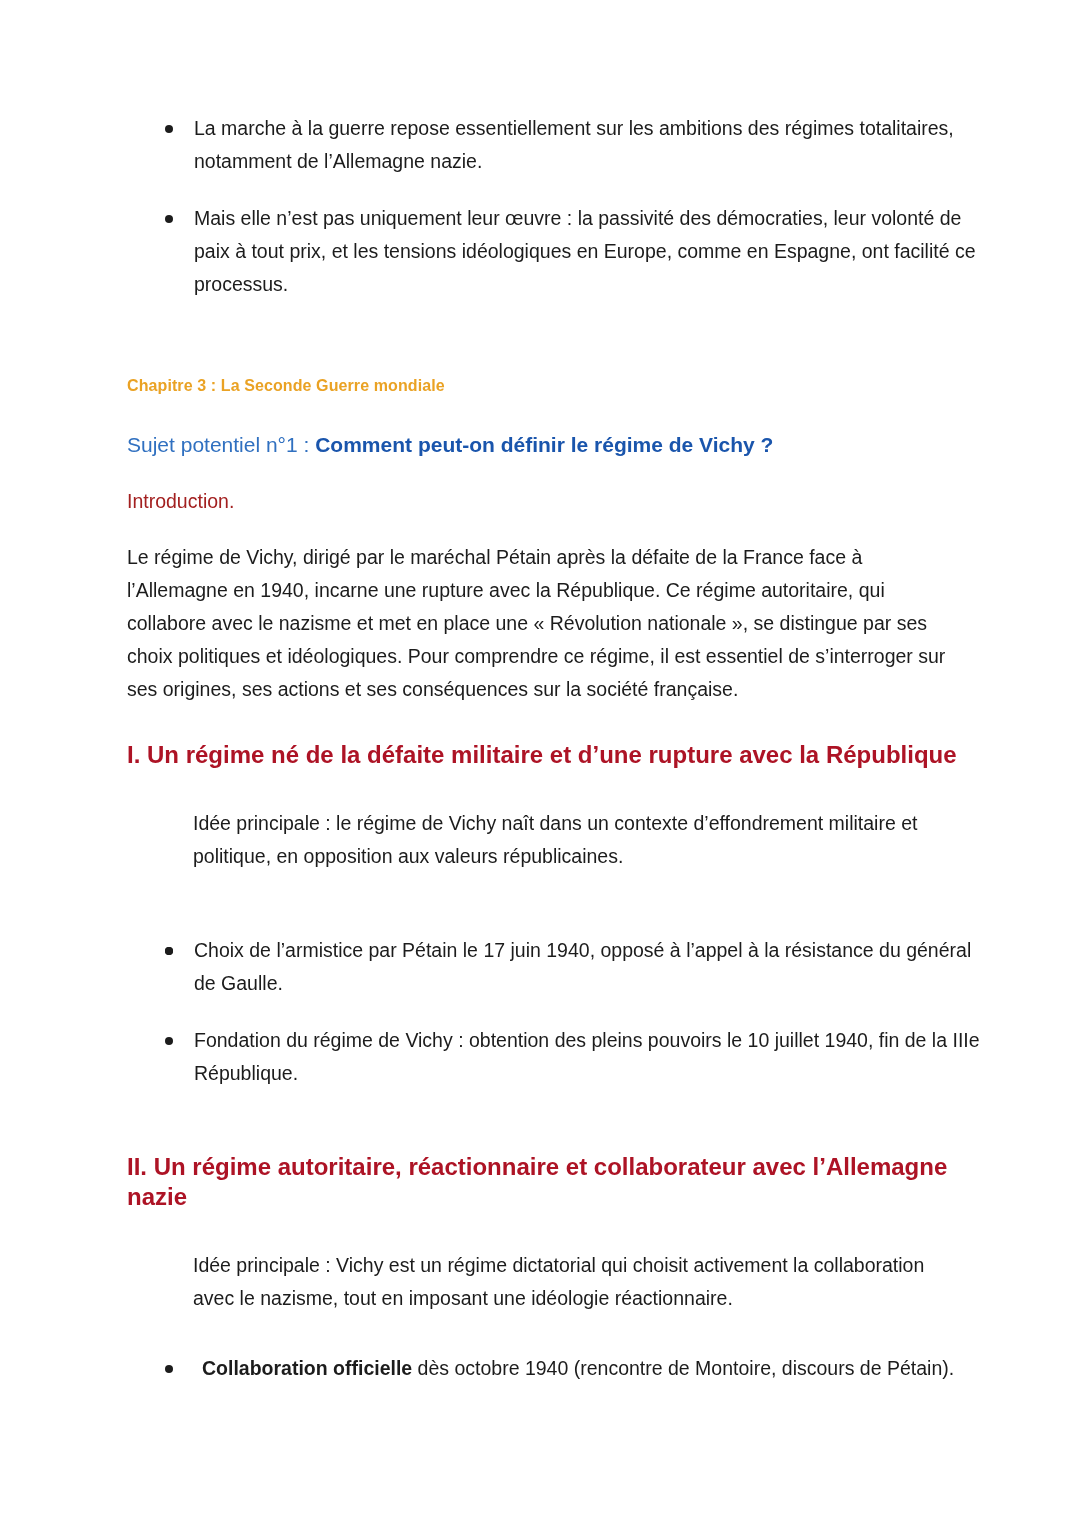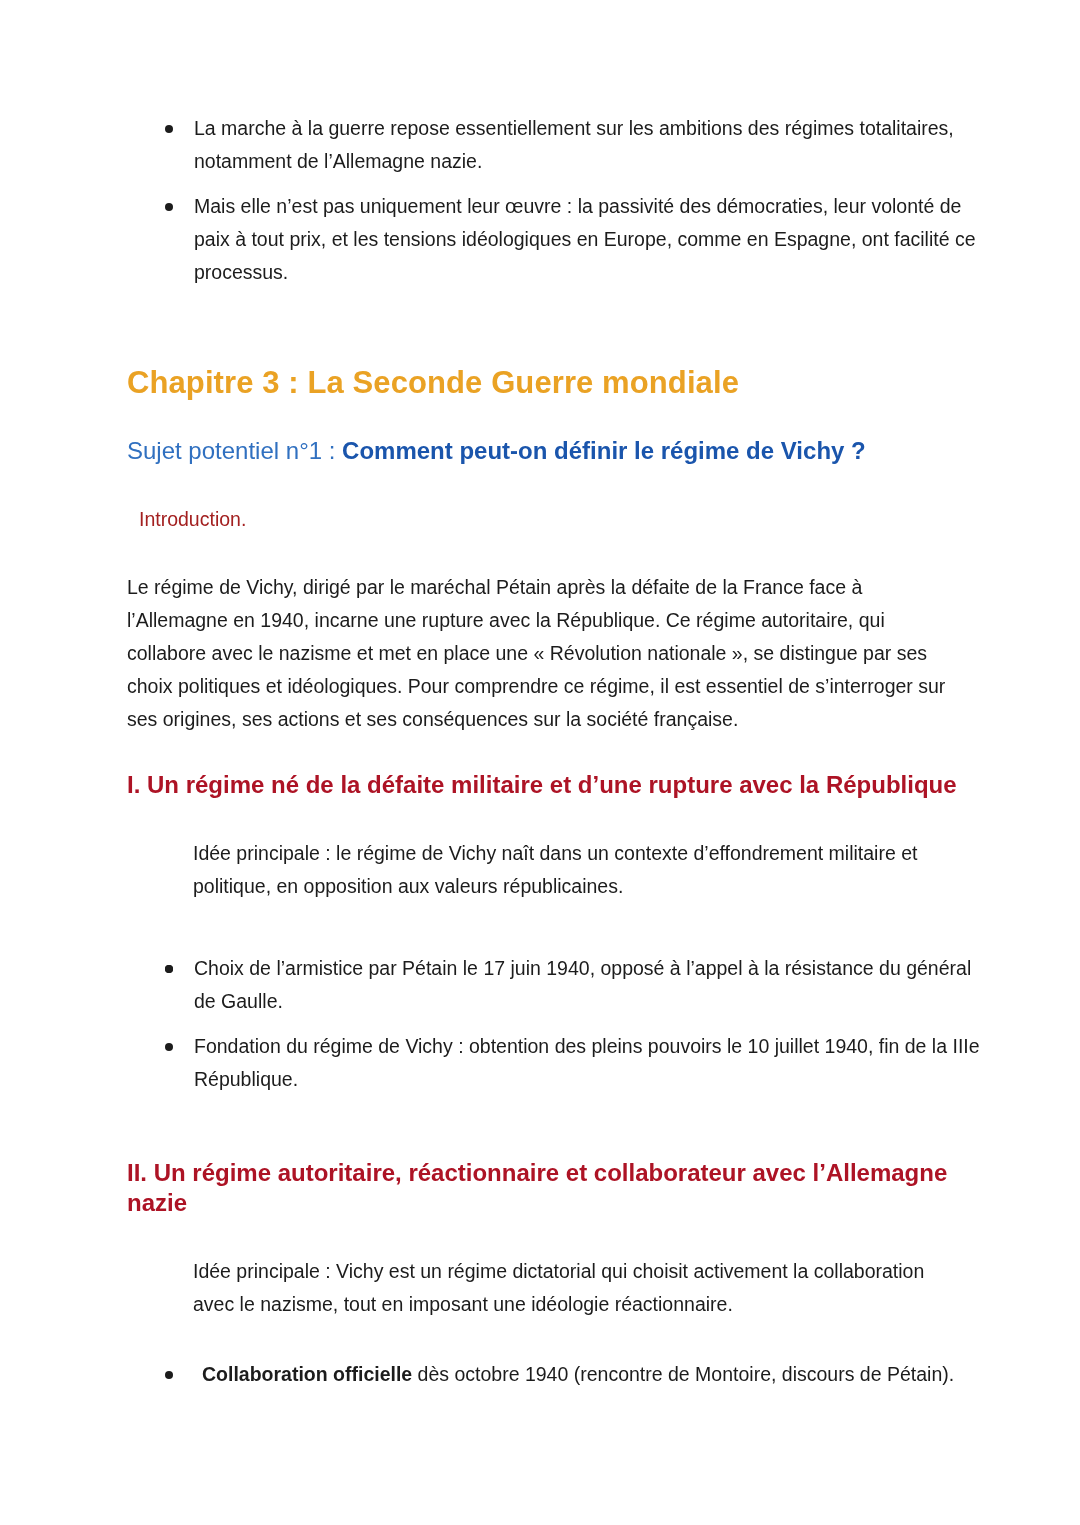--- a/index.html
+++ b/index.html
@@ -43,61 +43,61 @@
   }
   .bullet {
     position: relative;
     padding-left: 67px;
     font-size: 19.5px;
     line-height: 33px;
     color: #1c1c1c;
     max-width: 828px;
   }
   .bullet + .bullet {
-    margin-top: 12px;
+    margin-top: 24px;
   }
   .bullet .dot {
     position: absolute;
     left: 38px;
     top: 13px;
     width: 8px;
     height: 8px;
     border-radius: 50%;
     background: #1c1c1c;
   }
   .bullet b {
     font-weight: 700;
     margin-left: 8px;
   }
 
   
   .chapter-title {
-    font-size: 31px;
+    font-size: 16px;
     font-weight: 700;
     color: #eaa224;
     letter-spacing: 0.1px;
     margin: 0;
   }
 
   .subject-line {
-    font-size: 24px;
+    font-size: 21px;
     line-height: 32px;
     color: #3070c0;
     margin: 0;
   }
   .subject-line .q {
     font-weight: 700;
     color: #1a55ac;
   }
 
   .intro-label {
     font-size: 19.5px;
     line-height: 32px;
     color: #a32020;
-    margin: 12px;
+    margin: 0;
   }
 
   .section-heading {
     font-size: 24px;
     font-weight: 700;
     line-height: 30px;
     color: #ad1325;
     margin: 0;
     max-width: 840px;
   }

